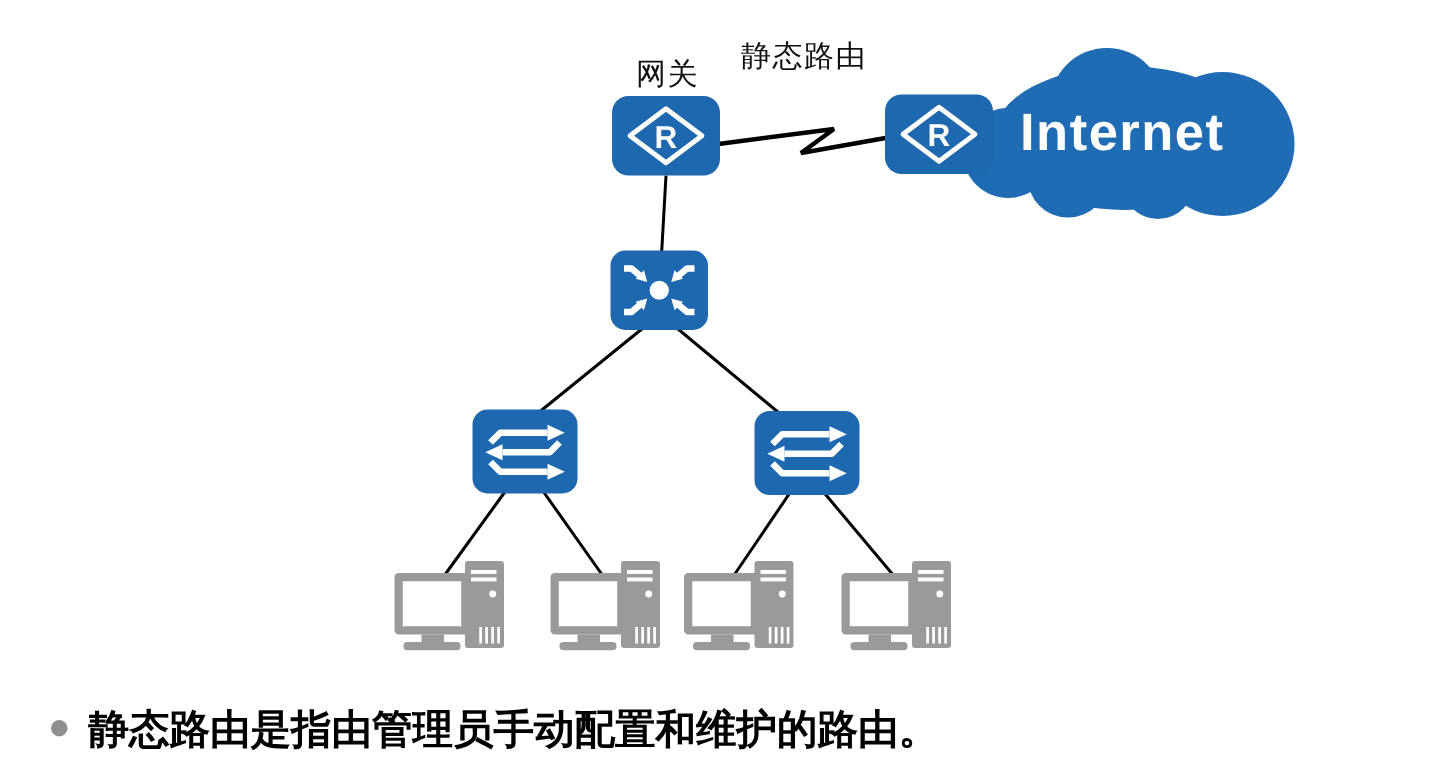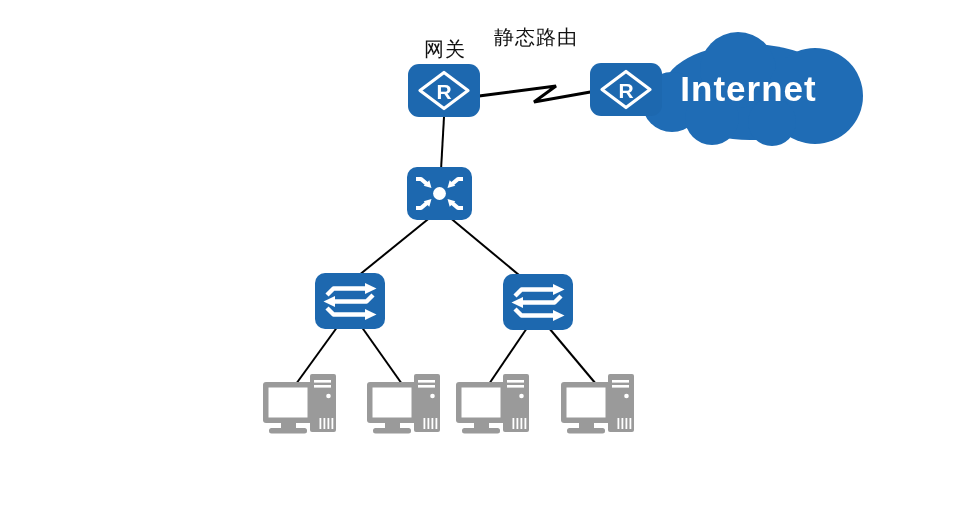--- a/index.html
+++ b/index.html
@@ -2,21 +2,21 @@
 <html><head>
 <meta charset="utf-8">
 <style>
   html,body{margin:0;padding:0;background:#fff;}
   body{font-family:"Liberation Sans","DejaVu Sans",sans-serif;}
   .slide{position:relative;width:970px;height:518px;background:#ffffff;overflow:hidden;}
   .slide svg{position:absolute;left:0;top:0;}
   .label{position:absolute;font-size:20px;font-weight:500;color:#111;white-space:nowrap;letter-spacing:1px;}
   .label-gateway{left:424px;top:36px;}
   .label-static{left:494px;top:24px;}
-  .internet-label{position:absolute;left:656px;top:69px;width:185px;text-align:center;
+  .internet-label{position:absolute;left:680px;top:69px;width:185px;text-align:left;
     font-size:35px;font-weight:bold;color:#ffffff;letter-spacing:1px;}
   .bullet-row{position:absolute;left:34px;top:468px;display:flex;align-items:flex-start;}
   .bullet-dot{width:11px;height:11px;border-radius:50%;background:#8f8f8f;margin:12px 14px 0 0;flex:0 0 auto;}
   .bullet-text{font-size:27px;line-height:36px;font-weight:bold;color:#000;white-space:nowrap;}
 </style>
 </head>
 <body>
 
 <div class="slide">
 
@@ -108,14 +108,18 @@
     <use href="#pc-icon" transform="translate(262,374)"></use>
     <use href="#pc-icon" transform="translate(366,374)"></use>
     <use href="#pc-icon" transform="translate(455,374)"></use>
     <use href="#pc-icon" transform="translate(560,374)"></use>
   </svg>
 
   <div class="label label-gateway">网关</div>
   <div class="label label-static">静态路由</div>
   <div class="internet-label">Internet</div>
 
+  <div class="bullet-row">
+    <span class="bullet-dot"></span>
+    <span class="bullet-text">静态路由是指由管理员手动配置和维护的路由。</span>
+  </div>
 
 </div>
 
 </body></html>

